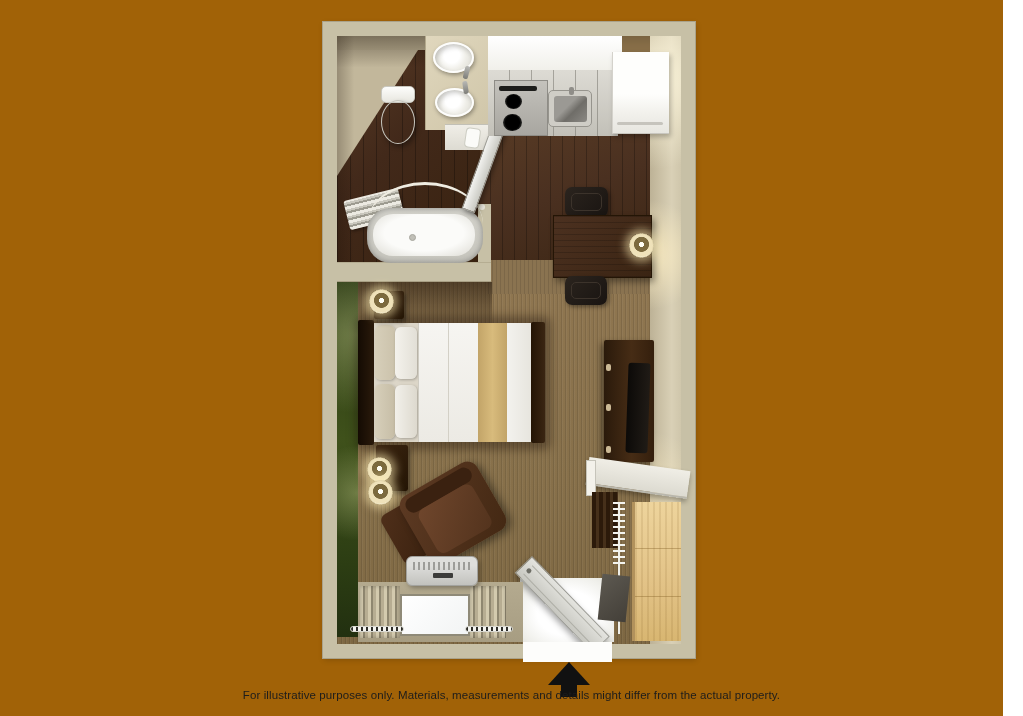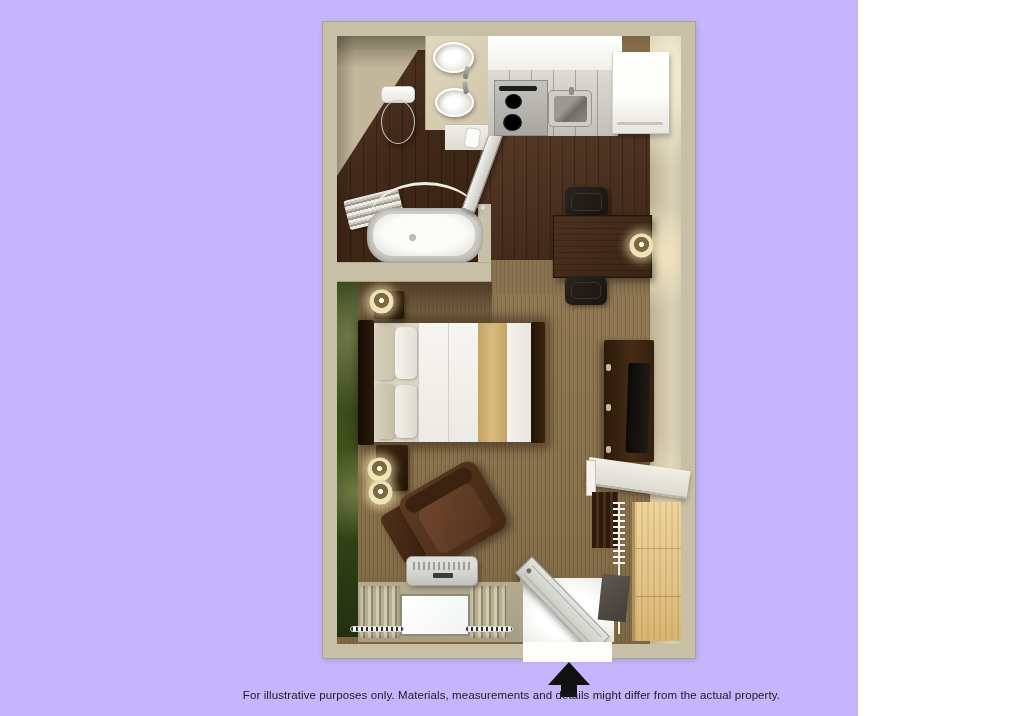--- a/index.html
+++ b/index.html
@@ -1,16 +1,16 @@
 <!DOCTYPE html>
 <html><head>
 <meta charset="utf-8">
 <style>
   html,body{margin:0;padding:0;background:#ffffff;font-family:"Liberation Sans",sans-serif;}
-  .stage{position:relative;width:858px;height:716px;background:#c4b5fd;overflow:hidden;}
+  .stage{position:relative;width:1003px;height:716px;background:#a16207;overflow:hidden;}
 
   
   .plan{position:absolute;left:323px;top:22px;width:344px;height:608px;
         border:14px solid #c7c0a6;box-sizing:content-box;
         outline:1px solid #aaa28a;background:#8a7049;
         box-shadow:1px 2px 6px rgba(0,0,0,0.18), inset 0 0 18px rgba(0,0,0,0.22);}
   .plan *{position:absolute;box-sizing:border-box;}
 
   
   .carpet{left:0;top:246px;width:344px;height:362px;

